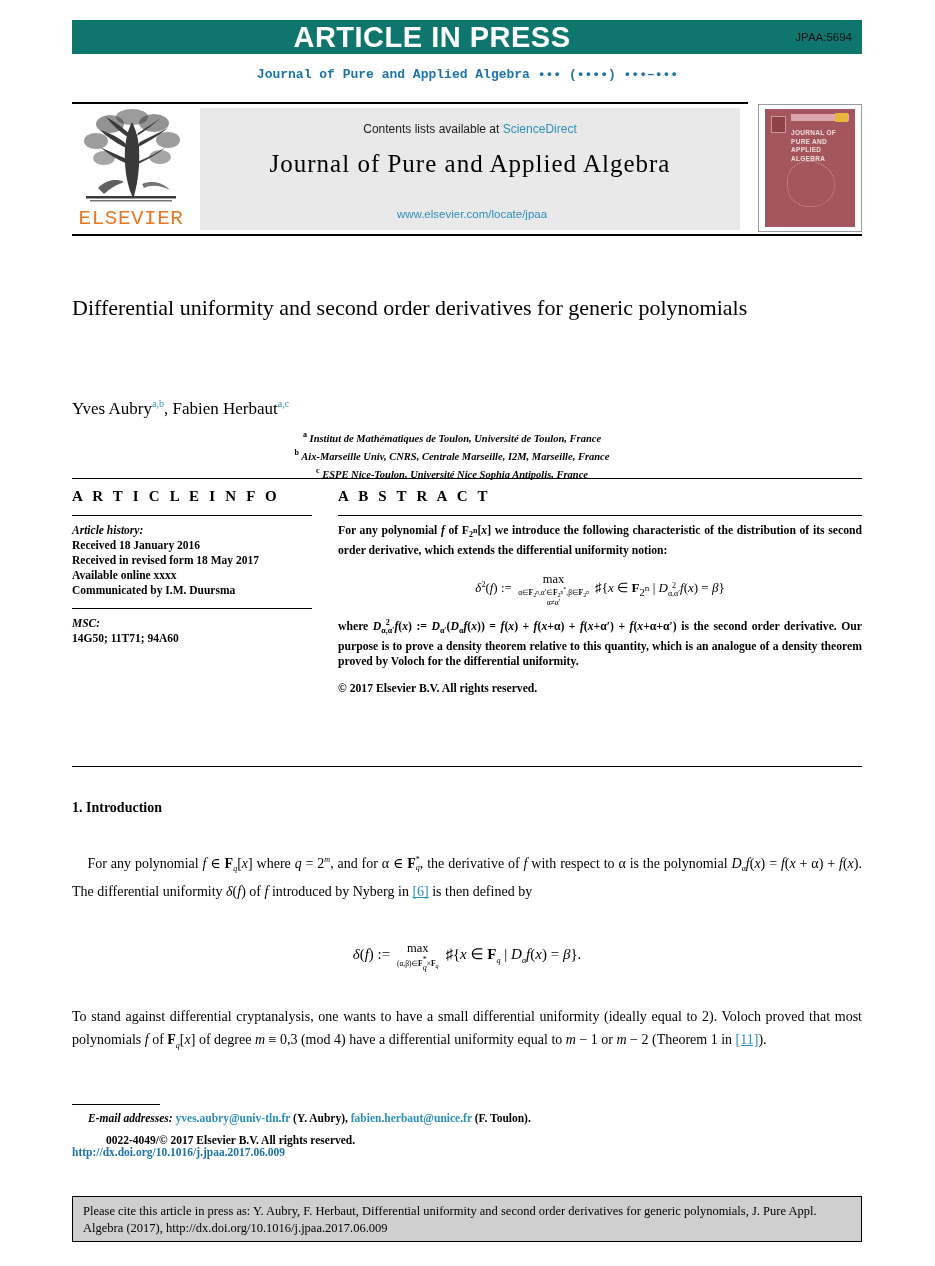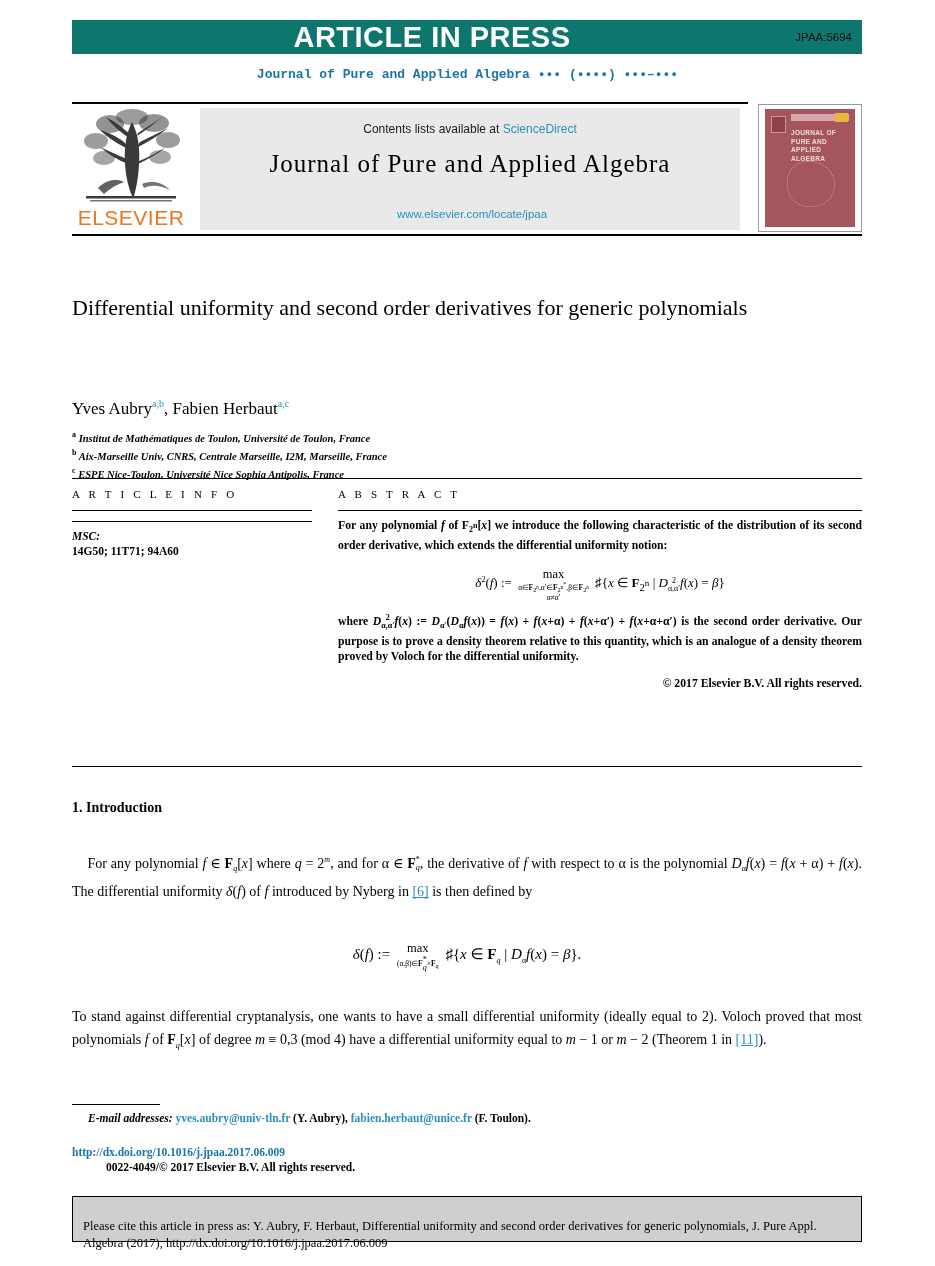--- a/index.html
+++ b/index.html
@@ -85,21 +85,21 @@
     position: absolute;
     left: 0px; top: 4px;
     width: 118px; height: 124px;
   }
   .els-tree { position: absolute; left: 8px; top: 0px; }
   .els-word {
     position: absolute;
     left: 0; bottom: 2px;
     width: 118px;
     text-align: center;
-    font-family: Liberation Sans, sans-serif;
+    font-family: Liberation Mono, monospace;
     font-size: 21px;
     letter-spacing: 0.5px;
     color: #e87722;
   }
   .contents-box {
     position: absolute;
     left: 128px; top: 4px;
     width: 540px; height: 122px;
     background: #e9e9e9;
   }
@@ -204,20 +204,21 @@
   }
   .authors sup { font-size: 10px; color: #2a8fbd; vertical-align: super; }
   .affils {
     position: absolute;
     left: 72px; top: 428px;
     width: 760px;
     font-size: 10.5px;
     font-style: italic;
     font-weight: bold;
     line-height: 14.5px;
+    text-align: center;
   }
   .affils sup { font-size: 8px; font-style: normal; vertical-align: super; }
 
   .rule-abs-top {
     position: absolute;
     left: 72px; top: 478px;
     width: 790px;
     border-top: 1.5px solid #000;
   }
 
@@ -227,43 +228,42 @@
     left: 72px; top: 488px;
     width: 240px;
   }
   .col-abs {
     position: absolute;
     left: 338px; top: 488px;
     width: 524px;
   }
   .sec-head {
     font-family: "Liberation Serif", serif;
-    font-weight: normal;
-    font-size: 11px;
+    font-weight: bold;
+    font-size: 15px;
     letter-spacing: 3.2px;
   }
   .hr-thin {
     border-top: 1px solid #000;
     margin: 10px 0 7px 0;
   }
   .info-block {
     font-size: 11.5px;
     font-weight: bold;
     line-height: 15px;
   }
   .info-block .ital { font-style: italic; }
   .abs-body {
     font-size: 11.7px;
     font-weight: bold;
     line-height: 15.5px;
     text-align: justify;
   }
   .copyright {
     margin-top: 12px;
-    text-align: right;
     font-size: 11.7px;
     font-weight: bold;
   }
   .rule-abs-bottom {
     position: absolute;
     left: 72px; top: 766px;
     width: 790px;
     border-top: 1.5px solid #000;
   }
 
@@ -347,21 +347,21 @@
   .emails a { color: #2a8fbd; text-decoration: none; }
   .doi-line {
     position: absolute;
     left: 72px; top: 1146px;
     font-size: 11.5px;
     font-weight: bold;
     color: #1a74a8;
   }
   .issn-line {
     position: absolute;
-    left: 72px; top: 1161px;
+    left: 72px; top: 1134px;
     font-size: 11.5px;
     font-weight: bold;
     color: #000;
     padding-left: 34px;
   }
 
   
   .cite-box {
     position: absolute;
     left: 72px; top: 1196px;
@@ -370,21 +370,20 @@
     border: 1.5px solid #000;
     box-sizing: border-box;
   }
   .cite-text {
     position: absolute;
     left: 10px; top: 6px;
     width: 768px;
     font-size: 12.5px;
     line-height: 17px;
     color: #000;
-    margin-top: 15px;
   }
 </style>
 </head>
 <body>
 
 <div class="page">
 
   <div class="aip-banner">
     <div class="aip-text">ARTICLE IN PRESS</div>
     <div class="aip-code">JPAA:5694</div>
@@ -462,20 +461,27 @@
     <div><sup>a</sup> <span>Institut de Mathématiques de Toulon, Université de Toulon, France</span></div>
     <div><sup>b</sup> <span>Aix-Marseille Univ, CNRS, Centrale Marseille, I2M, Marseille, France</span></div>
     <div><sup>c</sup> <span>ESPE Nice-Toulon, Université Nice Sophia Antipolis, France</span></div>
   </div>
 
   <div class="rule-abs-top"></div>
 
   <div class="col-info">
     <div class="sec-head">A R T I C L E   I N F O</div>
     <div class="hr-thin"></div>
+    <div class="info-block">
+      <div class="ital">Article history:</div>
+      <div>Received 18 January 2016</div>
+      <div>Received in revised form 18 May 2017</div>
+      <div>Available online xxxx</div>
+      <div>Communicated by I.M. Duursma</div>
+    </div>
     <div class="hr-thin"></div>
     <div class="info-block">
       <div class="ital">MSC:</div>
       <div>14G50; 11T71; 94A60</div>
     </div>
   </div>
 
   <div class="col-abs">
     <div class="sec-head">A B S T R A C T</div>
     <div class="hr-thin"></div>

